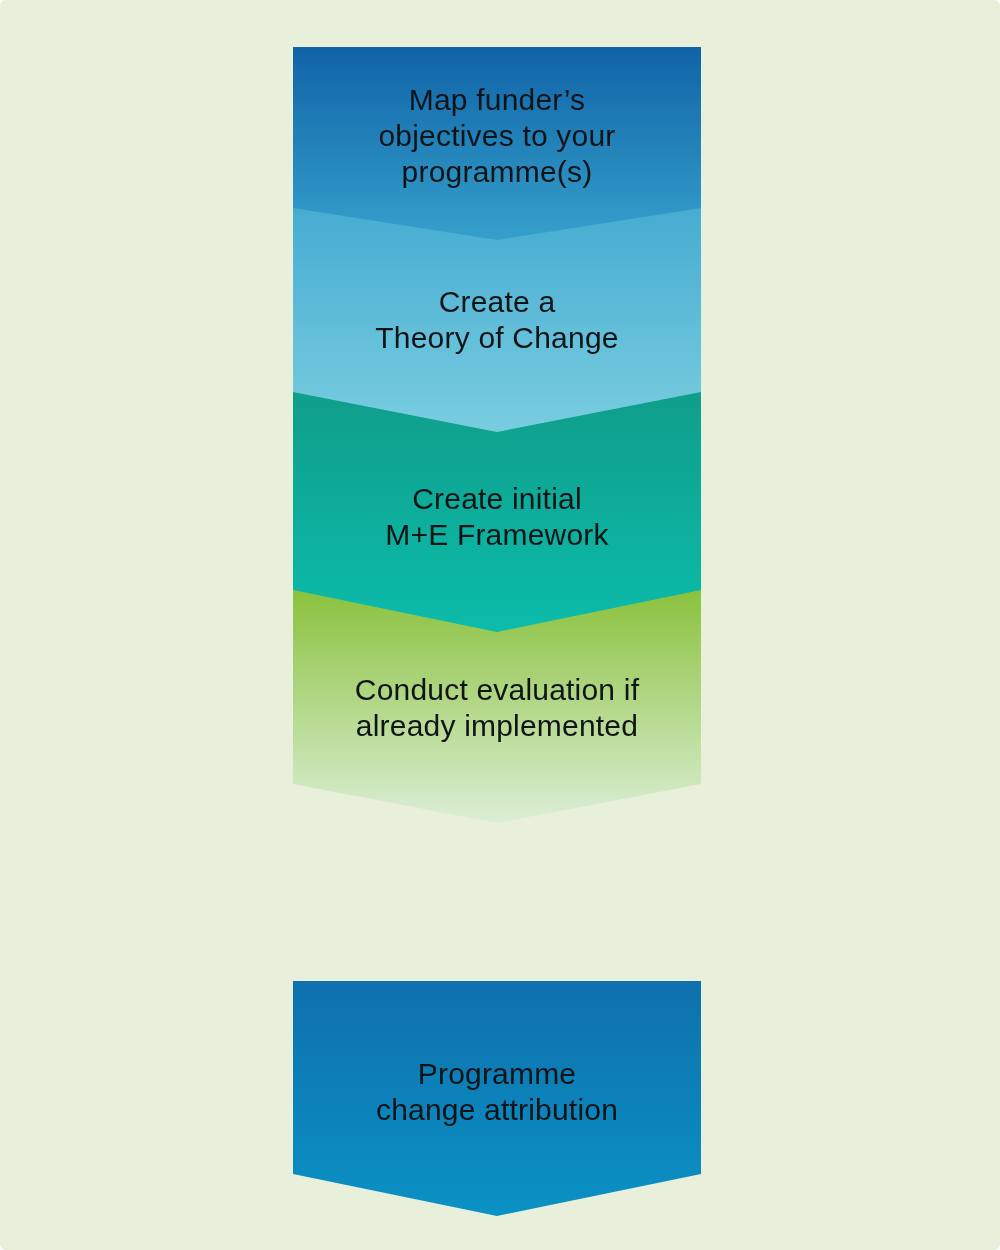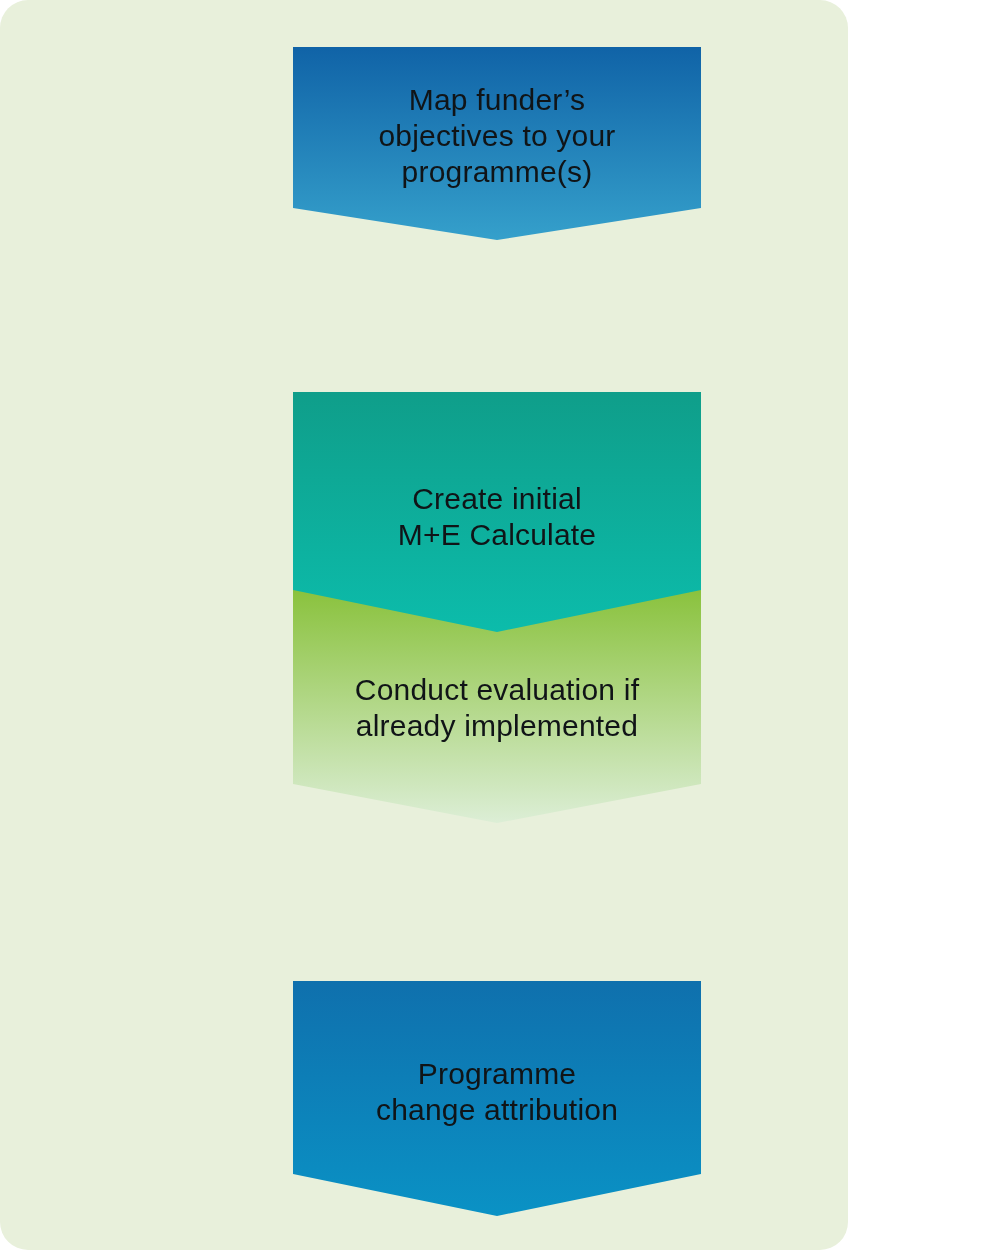--- a/index.html
+++ b/index.html
@@ -1,22 +1,22 @@
 <!DOCTYPE html>
 <html><head>
 <meta charset="utf-8">
 <style>
   html, body { margin: 0; padding: 0; background: #ffffff; }
   body {
     width: 1000px; height: 1250px; position: relative;
     font-family: "Liberation Sans", sans-serif;
   }
   .canvas {
-    position: absolute; left: 0; top: 0; width: 848px; height: 1250px;
-    border-radius: 28px;
+    position: absolute; left: 0; top: 0; width: 1000px; height: 1250px;
+    border-radius: 6px;
   }
   .diagram { position: absolute; left: 293px; top: 0; width: 408px; height: 1250px; }
 
   .chevron { position: absolute; left: 0; width: 408px; }
   
   .s1 { top: 47px;  height: 193px; z-index: 6;
         clip-path: polygon(0 0, 100% 0, 100% calc(100% - 32px), 50% 100%, 0 calc(100% - 32px)); }
   
   .s2 { top: 208px; height: 224px; z-index: 5;
         clip-path: polygon(0 0, 100% 0, 100% calc(100% - 40px), 50% 100%, 0 calc(100% - 40px)); }
@@ -48,24 +48,28 @@
 
 <div class="canvas" style="background: rgb(232, 240, 219);">
   <div class="diagram">
 
     <div class="chevron s1" style="background: linear-gradient(rgb(16, 99, 167) 0%, rgb(53, 160, 203) 100%);">
       <div class="label" style="color: rgb(16, 20, 23);">Map funder’s
 objectives to your
 programme(s)</div>
     </div>
 
+    <div class="chevron s2" style="background: linear-gradient(rgb(70, 172, 209) 0%, rgb(121, 205, 224) 100%);">
+      <div class="label" style="color: rgb(16, 20, 23);">Create a
+Theory of Change</div>
+    </div>
 
     <div class="chevron s3" style="background: linear-gradient(rgb(15, 158, 138) 0%, rgb(12, 188, 171) 100%);">
       <div class="label" style="color: rgb(16, 20, 23);">Create initial
-M+E Calculate</div>
+M+E Framework</div>
     </div>
 
     <div class="chevron s4" style="background: linear-gradient(rgb(138, 194, 61) 0%, rgb(220, 238, 214) 100%);">
       <div class="label" style="color: rgb(16, 20, 23);">Conduct evaluation if
 already implemented</div>
     </div>
 
 
     <div class="chevron s6" style="background: linear-gradient(rgb(15, 112, 173) 0%, rgb(10, 146, 197) 100%);">
       <div class="label" style="color: rgb(16, 20, 23);">Programme

